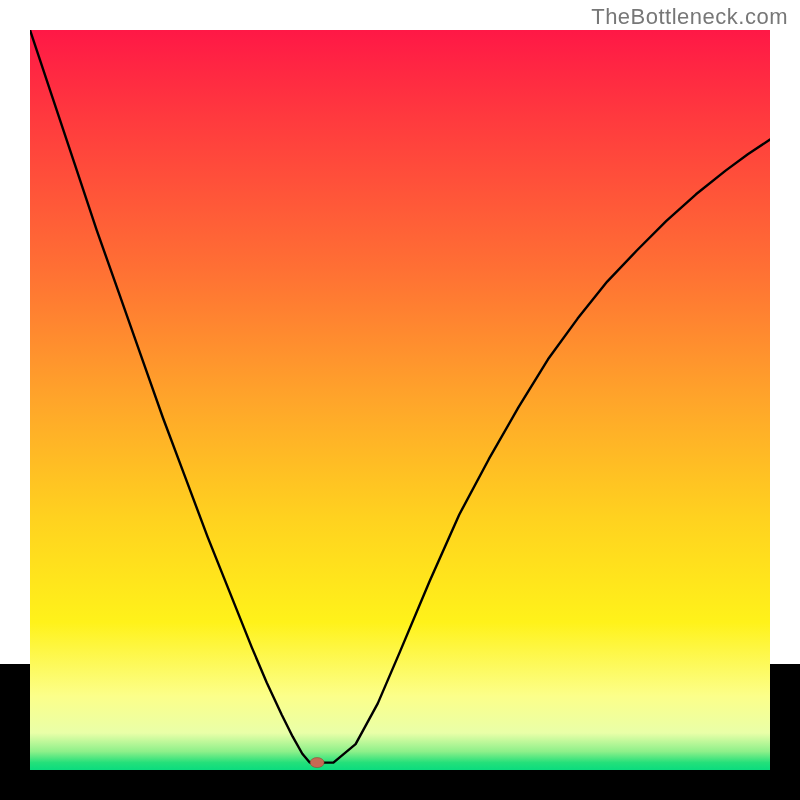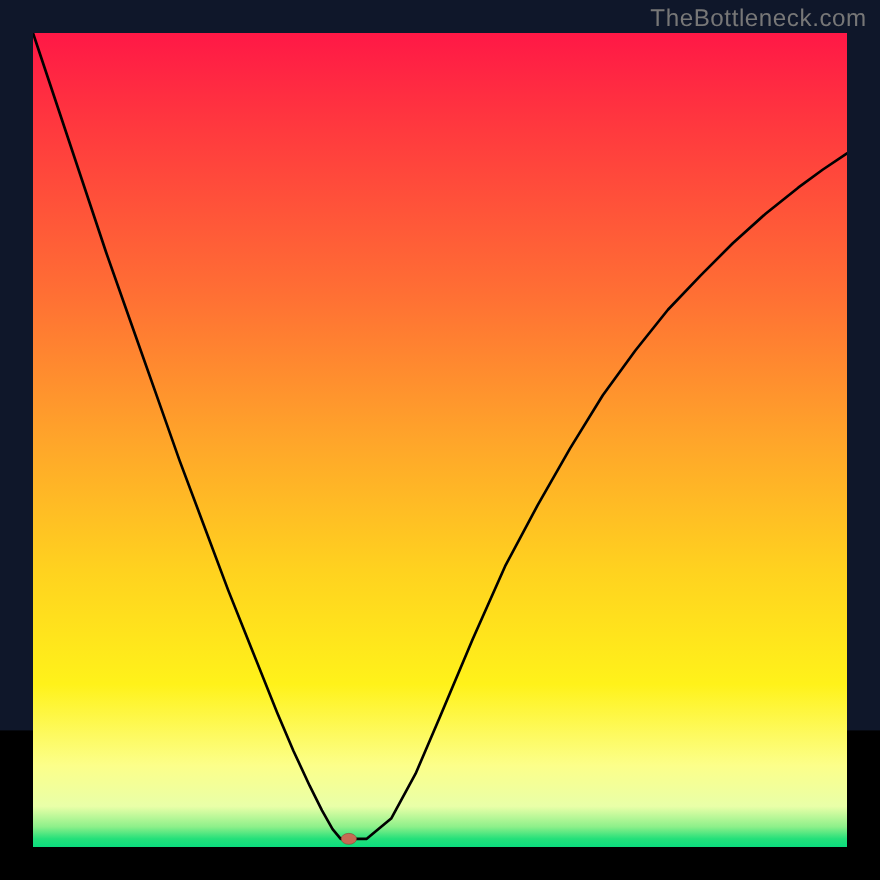--- a/index.html
+++ b/index.html
@@ -10,21 +10,21 @@
     background: #000;
     font-family: Arial, Helvetica, sans-serif;
     overflow: hidden;
   }
   .frame {
     position: absolute;
     left: 0;
     top: 0;
     width: 800px;
     height: 664px;
-    background: #0f172a;
+    background: #ffffff;
   }
   .watermark {
     position: absolute;
     top: 4px;
     right: 12px;
     color: #777;
     font-size: 22px;
     letter-spacing: 0.5px;
     font-weight: 500;
     user-select: none;

